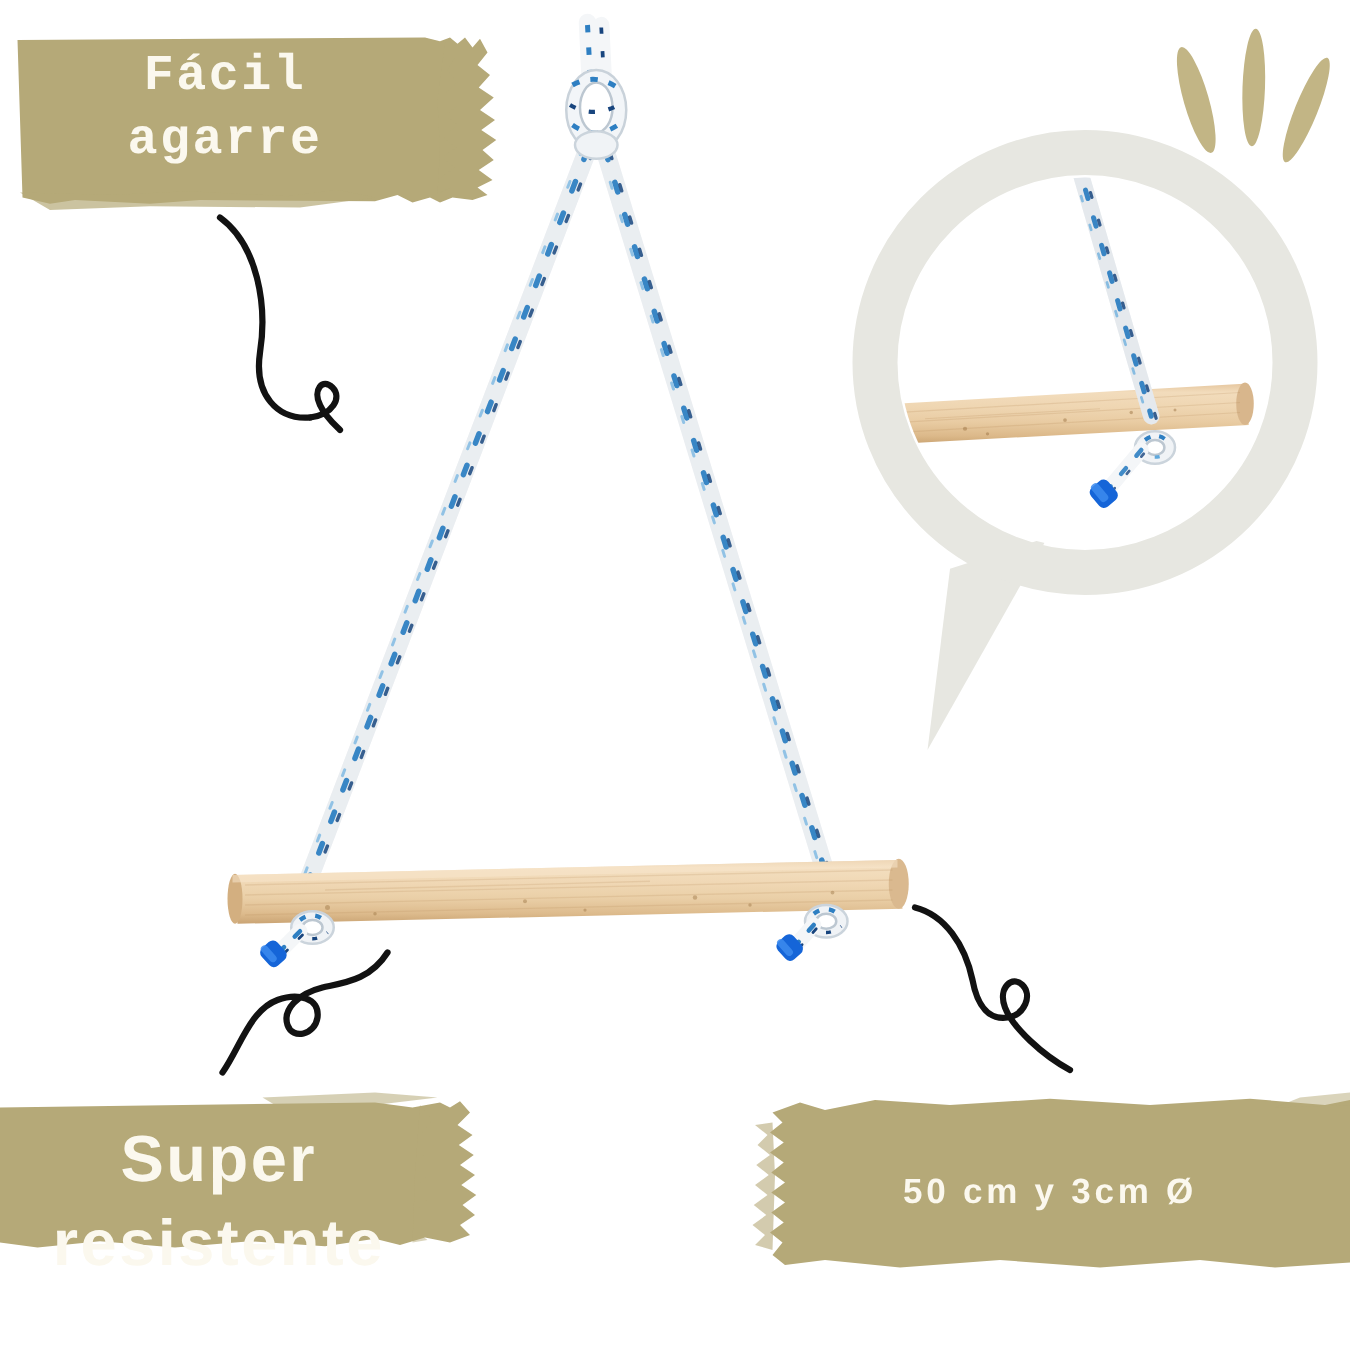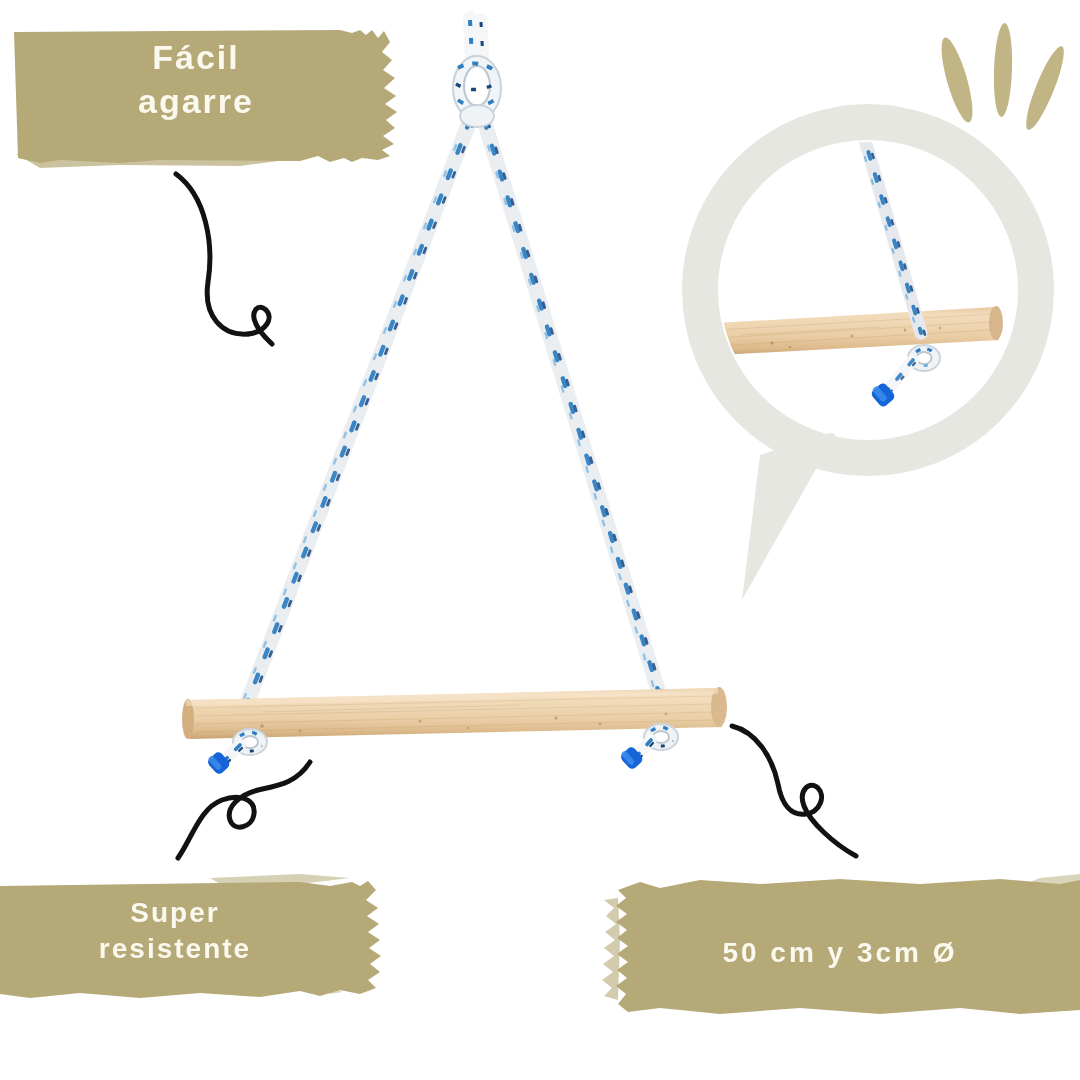--- a/index.html
+++ b/index.html
@@ -28,26 +28,27 @@
     color: #FBF8EE;
     font-family: "Liberation Sans", sans-serif;
     font-weight: bold;
     letter-spacing: 2px;
     line-height: 1.28;
     text-align: center;
     white-space: pre-line;
     pointer-events: none;
   }
   #banner-tl-text {
-    left: 36px; top: 36px; width: 320px;
-    font-size: 34px;
+    left: 20px; top: 36px; width: 320px;
+    font-size: 40px;
+    font-family: Liberation Mono, monospace;
   }
   #banner-bl-text {
     left: 10px; top: 895px; width: 330px;
-    font-size: 28px;
+    font-size: 52px;
   }
   #banner-br-text {
     left: 630px; top: 935px; width: 420px;
     font-size: 28px;
     letter-spacing: 3px;
   }
 </style>
 </head>
 <body>
 

